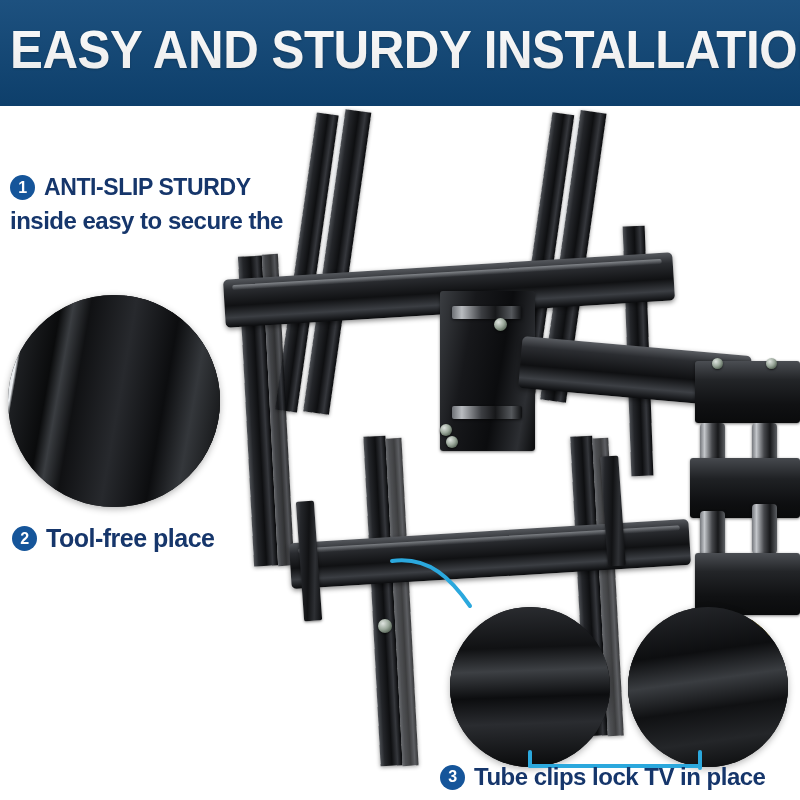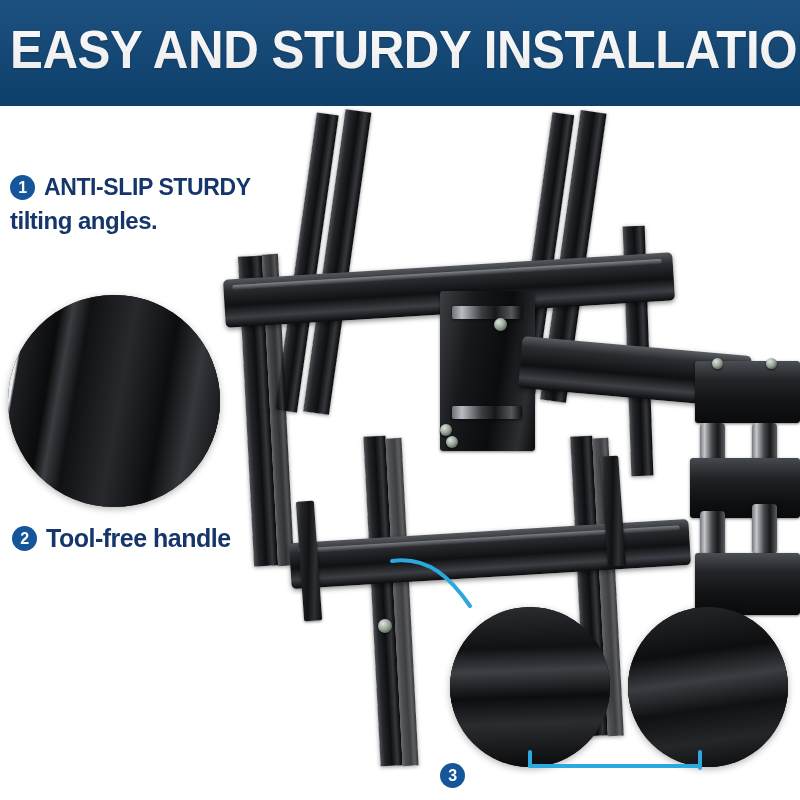--- a/index.html
+++ b/index.html
@@ -356,26 +356,27 @@
     <path class="cyan-stroke" stroke-width="4" stroke-linecap="round" d="M700 768 L700 752"></path>
     <path class="cyan-stroke" stroke-width="4" stroke-linecap="round" d="M530 766 L700 766"></path>
   </svg>
 
   <div class="callout" id="callout-1">
     <div class="c1-line1">
       <span class="badge">1</span>
       <span>ANTI-SLIP STURDY</span>
     </div>
     <div class="c1-body">
-      <div>tilting angles.</div>
+      <div>inside easy to secure the</div>
     </div>
   </div>
 
   <div class="callout" id="callout-2">
     <span class="badge">2</span>
-    <span>Tool-free handle</span>
+    <span>Tool-free place</span>
   </div>
 
   <div class="callout" id="callout-3">
     <span class="badge">3</span>
+    <span>Tube clips lock TV in place</span>
   </div>
 
 </div>
 
 </body></html>

